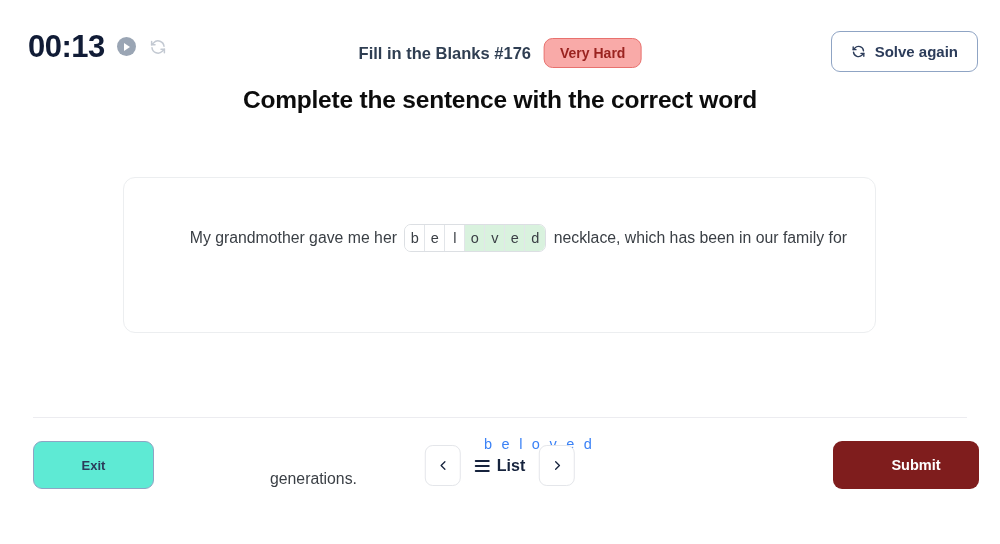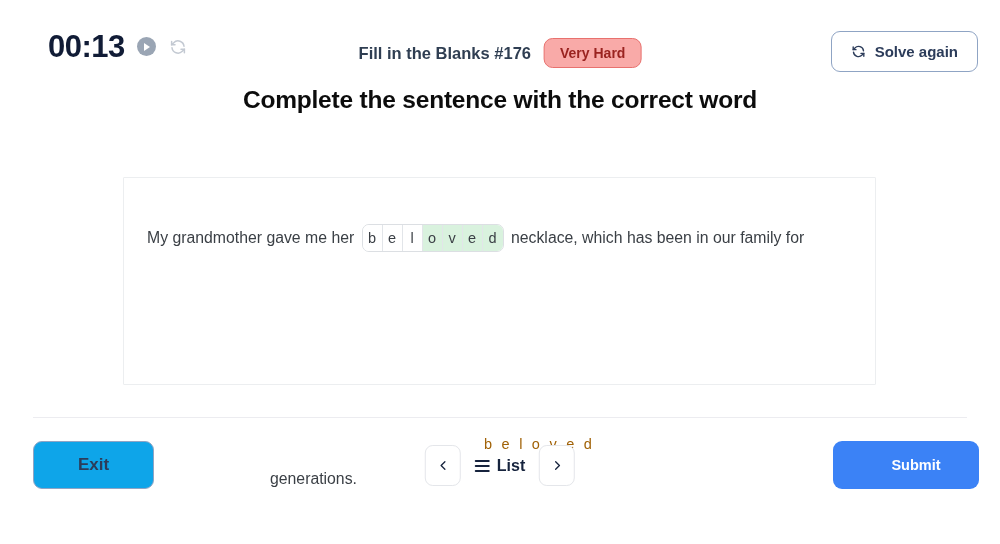--- a/index.html
+++ b/index.html
@@ -21,21 +21,21 @@
 
   
   .header {
     position: absolute;
     top: 0; left: 0;
     width: 1000px;
     height: 80px;
   }
   .timer-group {
     position: absolute;
-    left: 48px;
+    left: 28px;
     top: 31px;
     display: flex;
     align-items: center;
     gap: 12px;
   }
   .timer-text {
     font-size: 31px;
     font-weight: bold;
     color: #111c36;
     letter-spacing: -0.5px;
@@ -120,24 +120,25 @@
     color: #0c0c0c;
     letter-spacing: -0.2px;
   }
 
   
   .question-card {
     position: absolute;
     left: 123px;
     top: 177px;
     width: 753px;
-    height: 208px;
+    height: 156px;
     border: 1px solid #eceef0;
-    border-radius: 1px;
-    background: #ffffff;
+    border-radius: 12px;
+    background: #ffffff;
+    text-align: right;
   }
   .sentence-wrap {
     position: absolute;
     left: 23px;
     top: 44px;
     width: 700px;
     font-size: 15.8px;
     color: #3a3f45;
     line-height: 32px;
   }
@@ -168,21 +169,21 @@
     background: #ffffff;
   }
   .tile:last-child { border-right: none; }
   .tile.filled { background: #d9f2de; }
 
   .answer-hint {
     position: absolute;
     left: 360px;
     top: 258px;
     font-size: 14.5px;
-    color: #a16207;
+    color: #3b82f6;
     letter-spacing: 9.5px;
   }
   .generations-line {
     position: absolute;
     left: 146px;
     top: 292px;
     font-size: 15.8px;
     color: #3a3f45;
   }
 
@@ -198,23 +199,23 @@
 
   
   .exit-btn {
     position: absolute;
     left: 33px;
     top: 441px;
     width: 121px;
     height: 48px;
     border: 1px solid #8fa4c4;
     border-radius: 9px;
-    background: #0ea5e9;
+    background: #5eead4;
     color: #2c3c5a;
-    font-size: 17px;
+    font-size: 13px;
     font-weight: bold;
     cursor: pointer;
     display: flex;
     align-items: center;
     justify-content: center;
   }
   .nav-group {
     position: absolute;
     left: 50%;
     top: 445px;
@@ -249,21 +250,21 @@
     display: block; width: 15px; height: 2px; background: #16233d; border-radius: 1px;
   }
   .submit-btn {
     position: absolute;
     right: 21px;
     top: 441px;
     width: 146px;
     height: 48px;
     border: none;
     border-radius: 9px;
-    background: #3b82f6;
+    background: #7f1d1d;
     color: #ffffff;
     font-size: 14.5px;
     font-weight: bold;
     display: flex;
     align-items: center;
     justify-content: center;
     cursor: default;
     padding-left: 20px;
   }
 </style>

